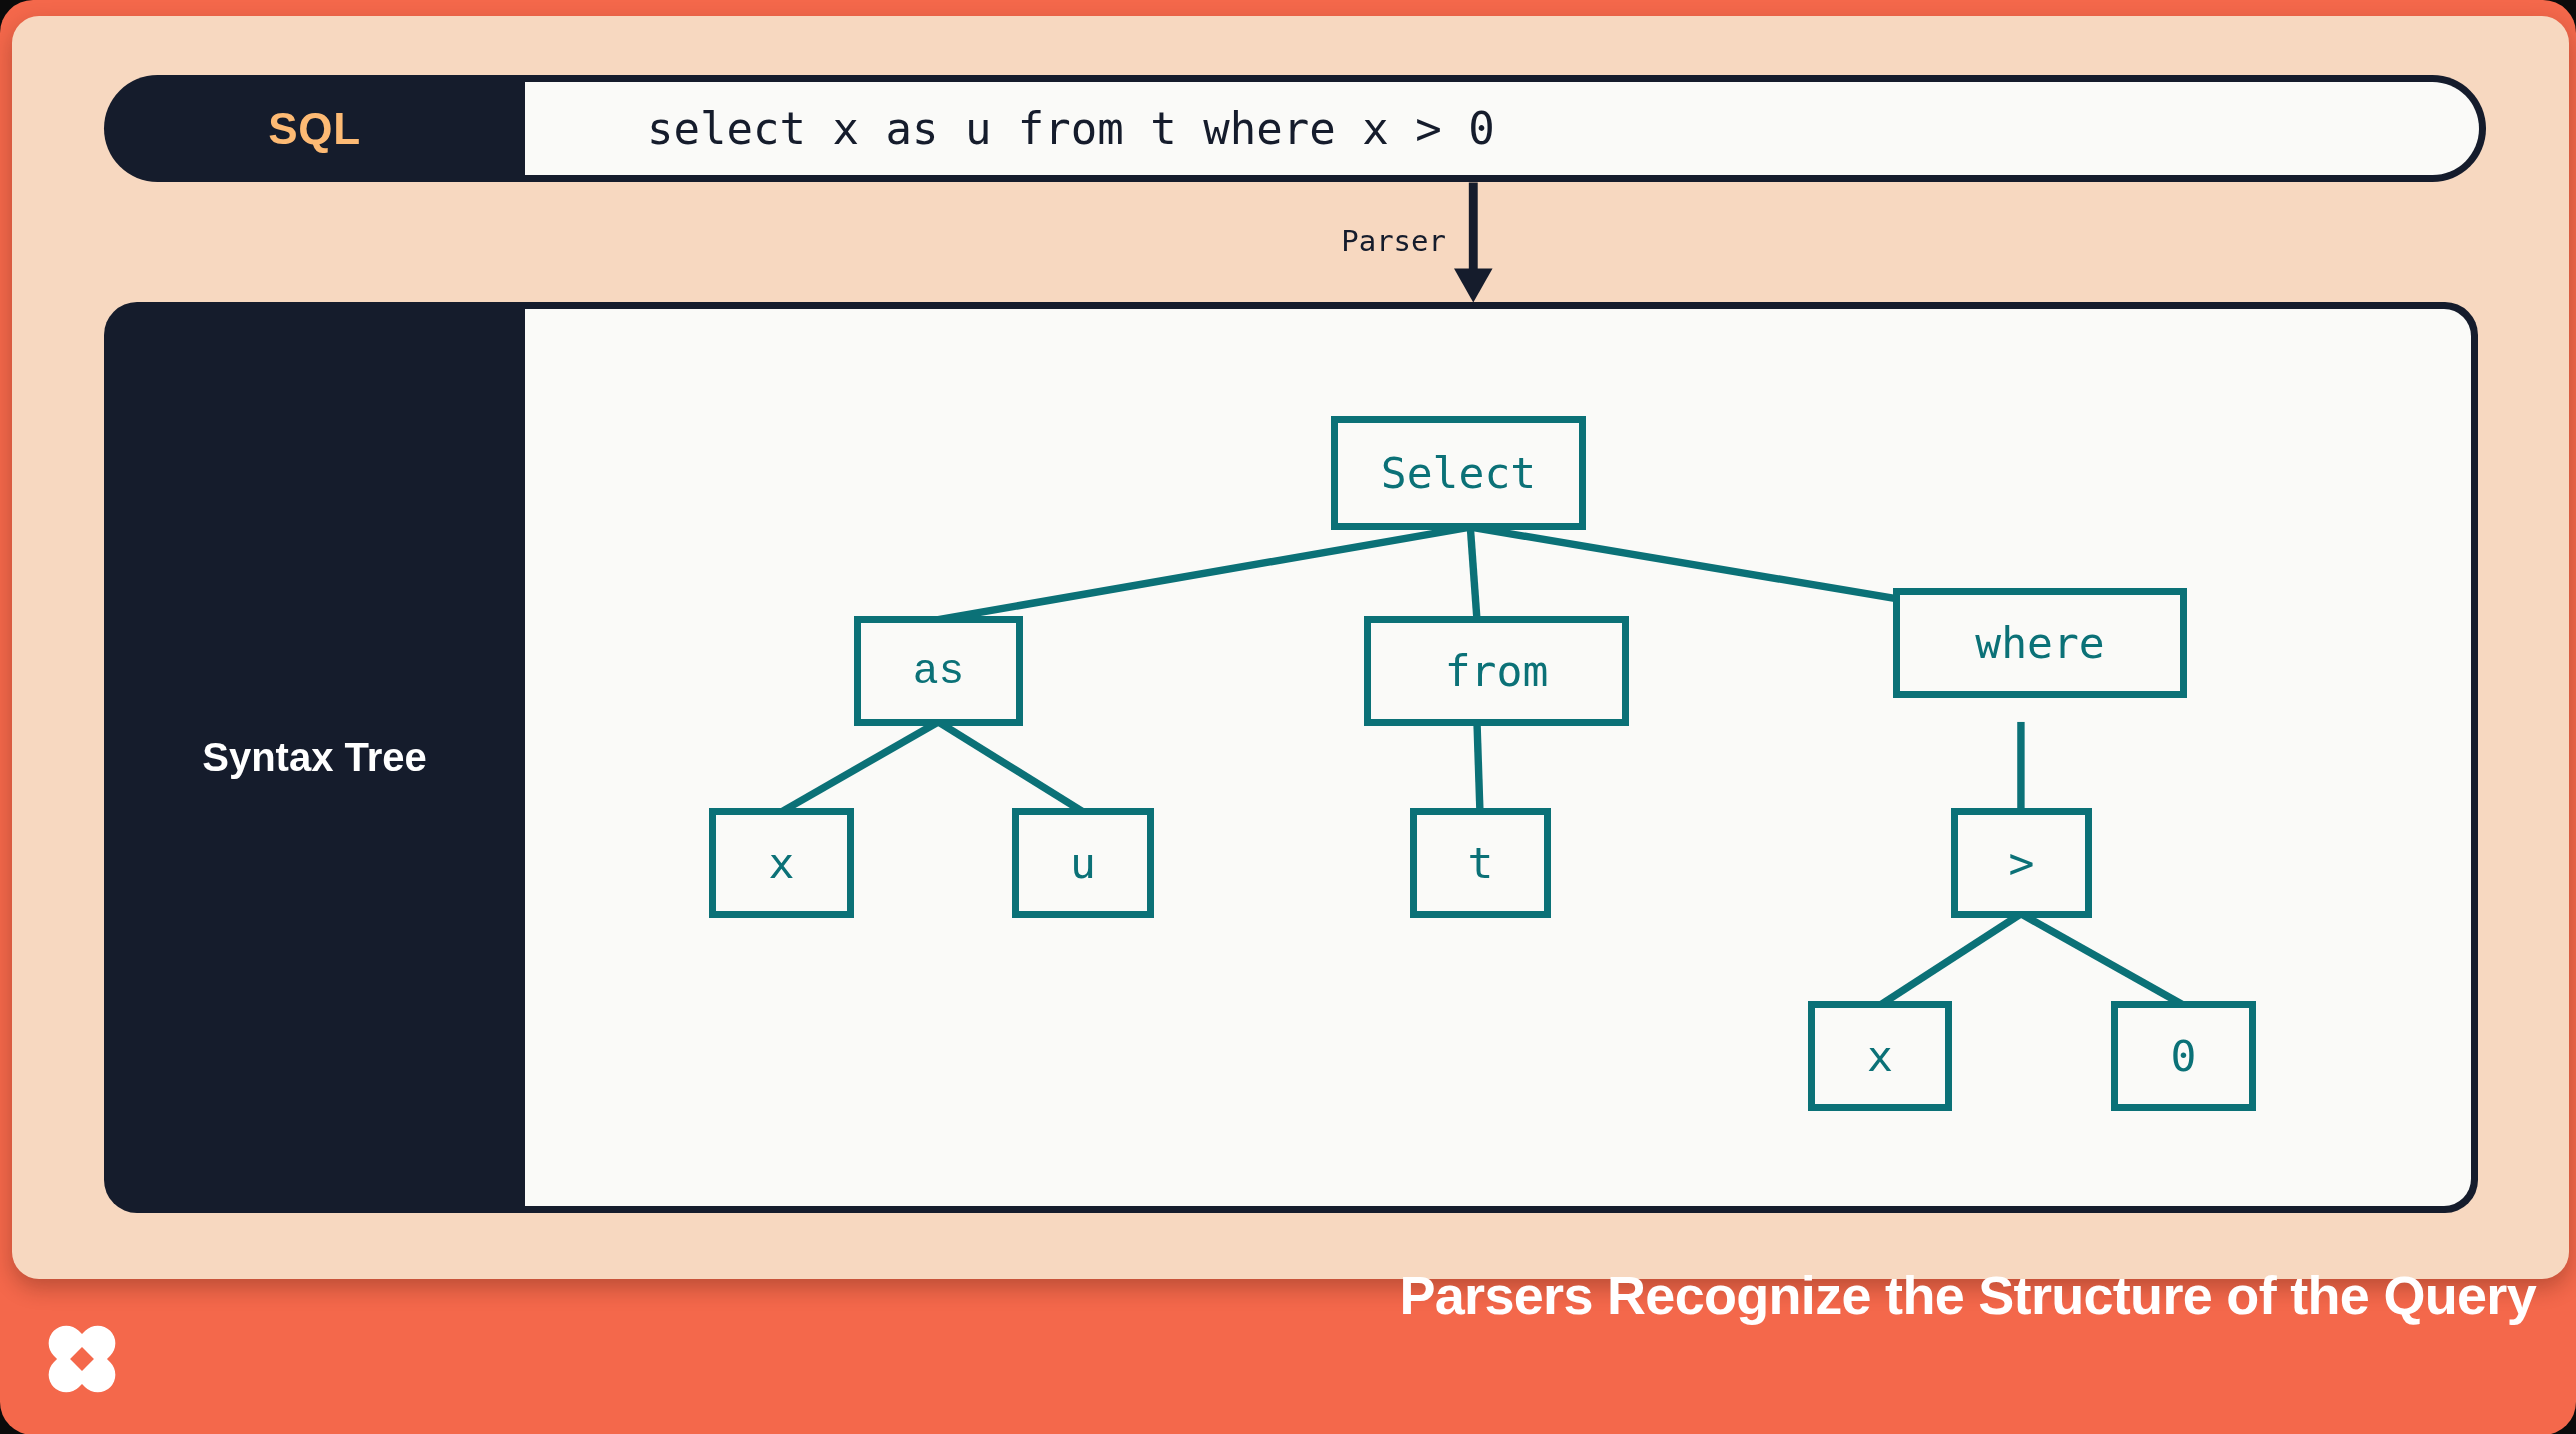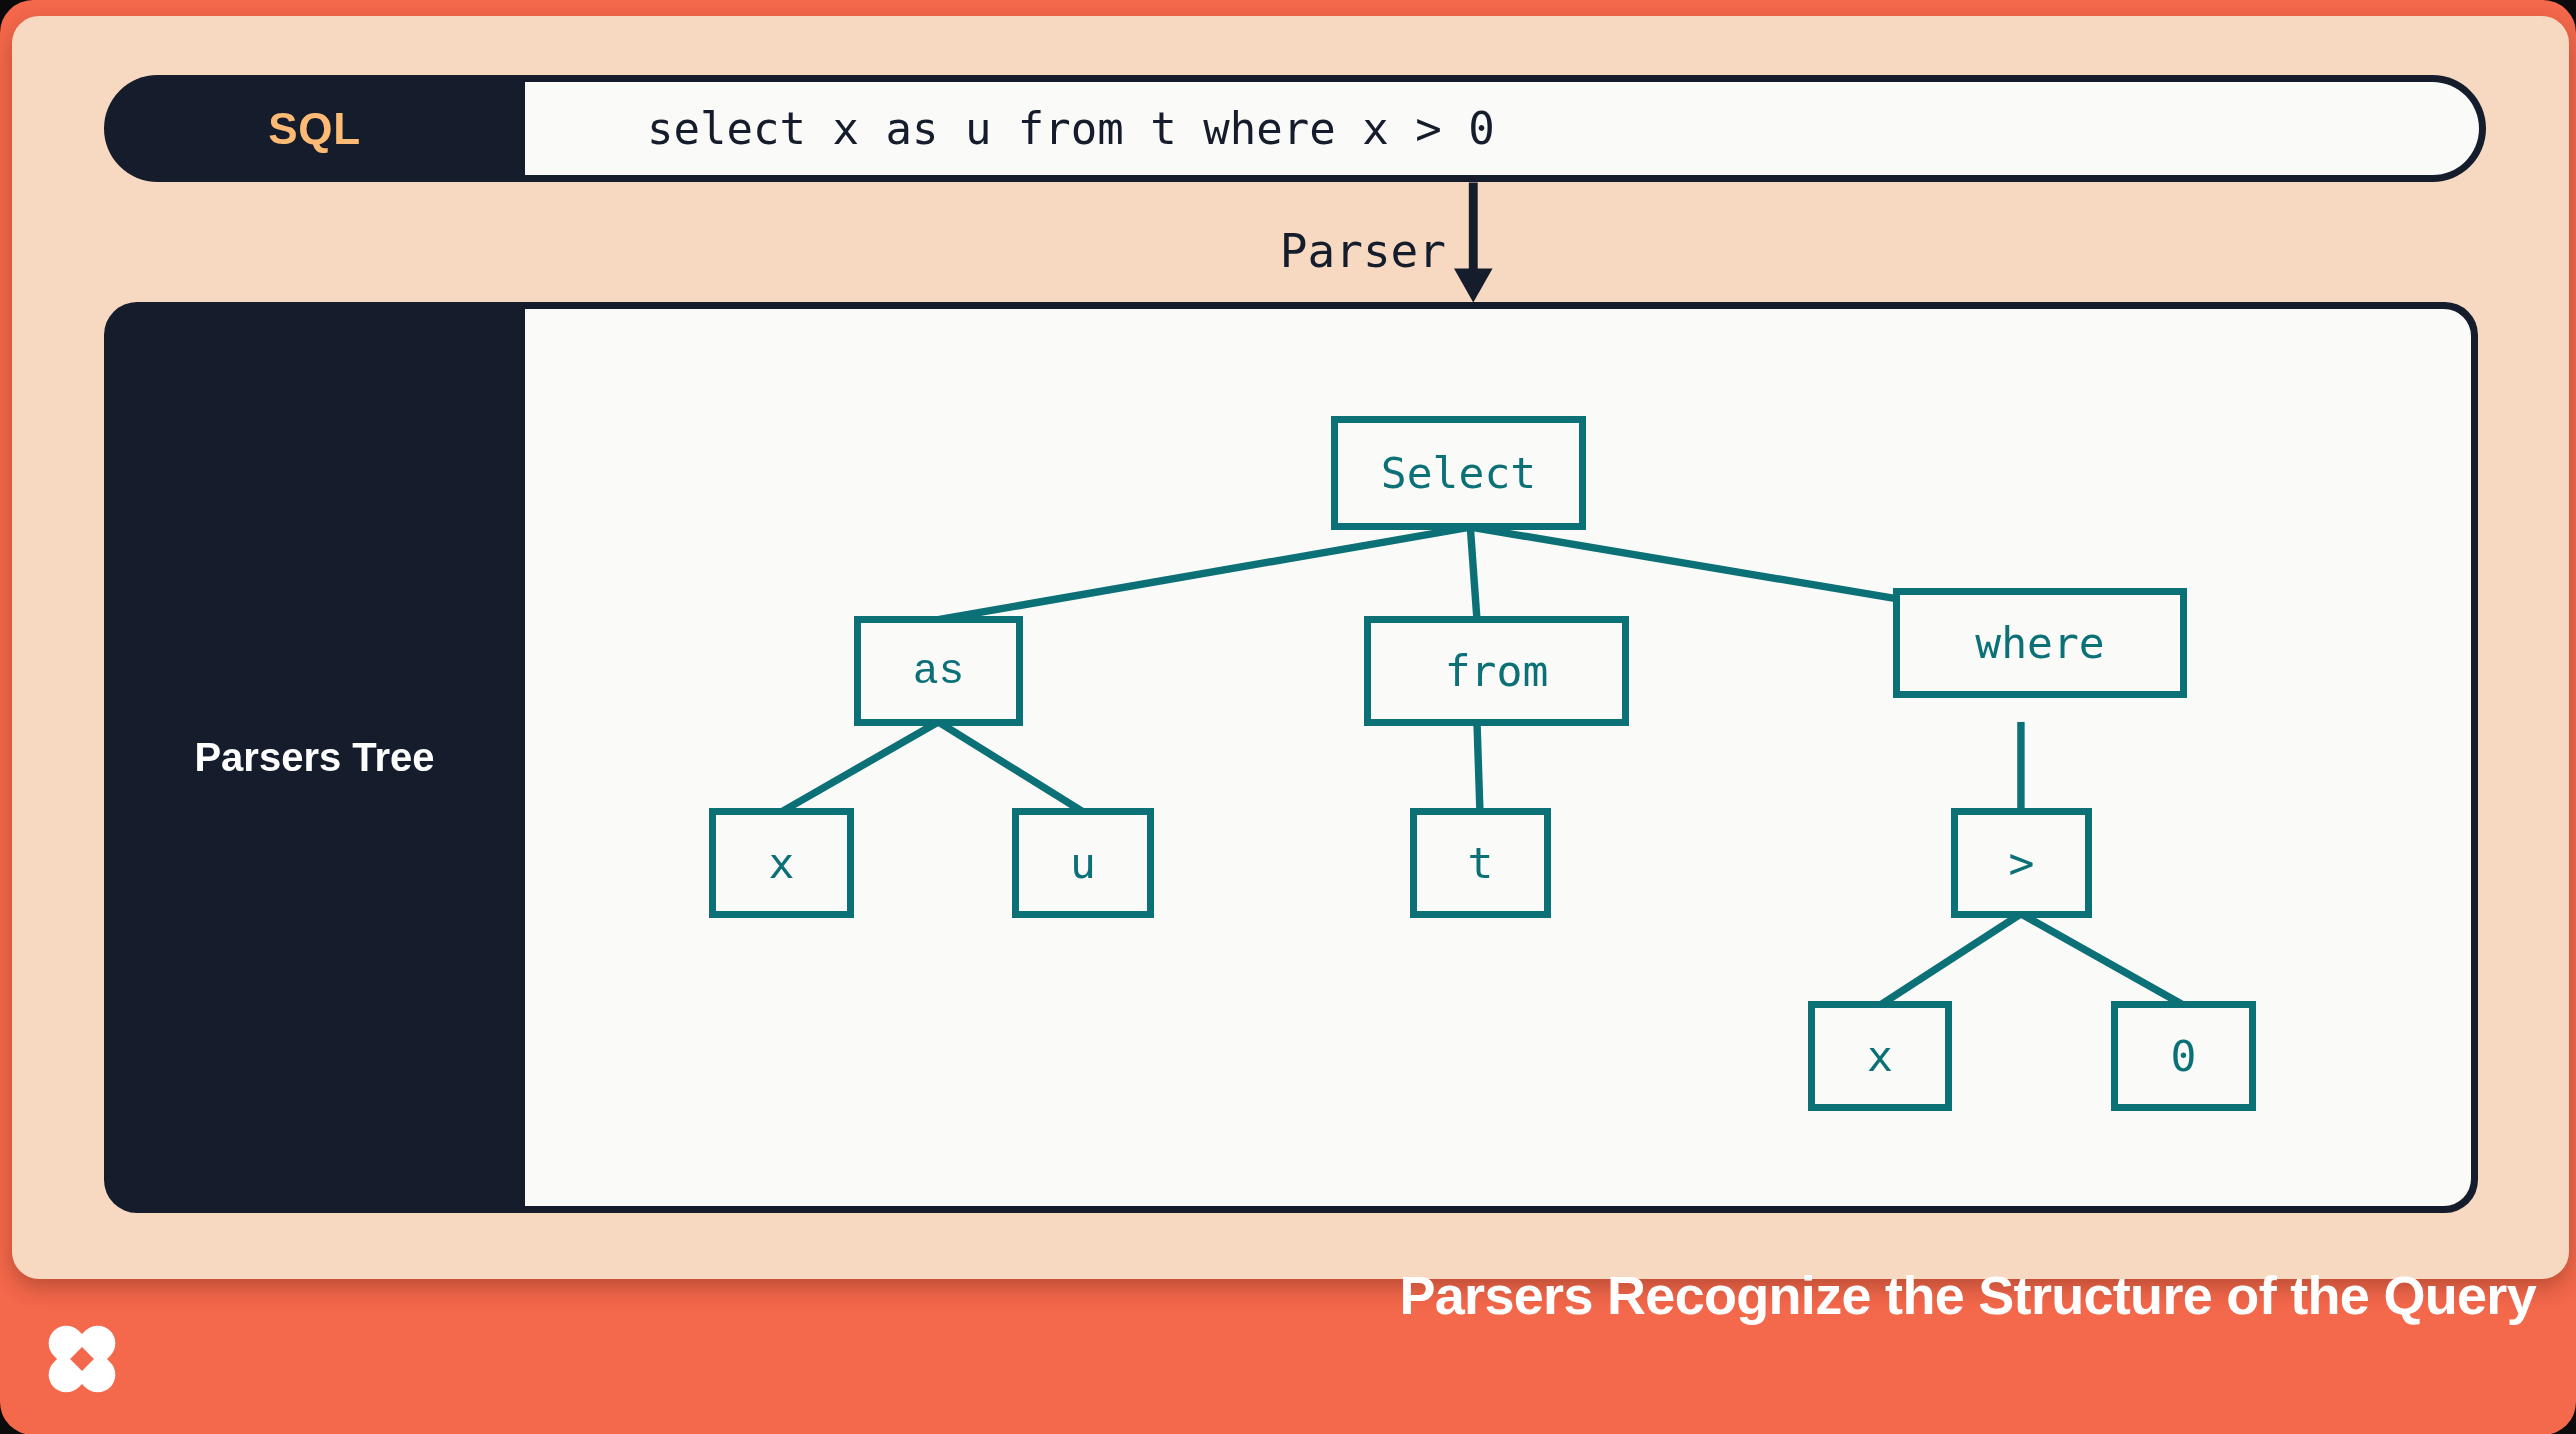--- a/index.html
+++ b/index.html
@@ -36,21 +36,21 @@
     padding-left:86px;white-space:pre;margin-left:36px;
   }
   .sql-pill .pill-label{
     position:absolute;left:0;top:0;width:421px;height:100%;
     display:flex;align-items:center;justify-content:center;
     color:#fdba74;font-size:44px;font-weight:700;letter-spacing:0.7px;
   }
   
   .parser-label{
     position:absolute;left:1075px;top:224px;width:371px;text-align:right;
-    font-family:"DejaVu Sans Mono",monospace;font-size:46px;color:var(--navy);
+    font-family:"DejaVu Sans Mono",monospace;font-size:29px;color:var(--navy);
   }
   
   .tree-box{
     position:absolute;left:104px;top:302px;width:2374px;height:911px;
     background:var(--navy);border-radius:33px;
   }
   .tree-box .box-white{
     position:absolute;left:421px;top:7.4px;right:7.4px;bottom:7.4px;
     background:var(--white);border-radius:0 27px 27px 0;
   }
@@ -90,21 +90,21 @@
     <div class="pill-white">
       <span class="code">select x as u from t where x &gt; 0</span>
     </div>
     <div class="pill-label">SQL</div>
   </div>
 
   <div class="parser-label">Parser</div>
 
   <div class="tree-box">
     <div class="box-white"></div>
-    <div class="box-label">Parsers Tree</div>
+    <div class="box-label">Syntax Tree</div>
   </div>
 
   <svg class="overlay" viewBox="0 0 3476 1936">
     <g>
       <line x1="1988" y1="246" x2="1988" y2="365" stroke="var(--navy)" stroke-width="12"></line>
       <polygon points="1962,362 2014,362 1988,408" fill="var(--navy)"></polygon>
     </g>
     <g id="tree-edges">
         <line x1="1984" y1="711" x2="1266" y2="836" stroke="var(--teal)" stroke-width="10"></line>
         <line x1="1984" y1="711" x2="1993" y2="836" stroke="var(--teal)" stroke-width="10"></line>

